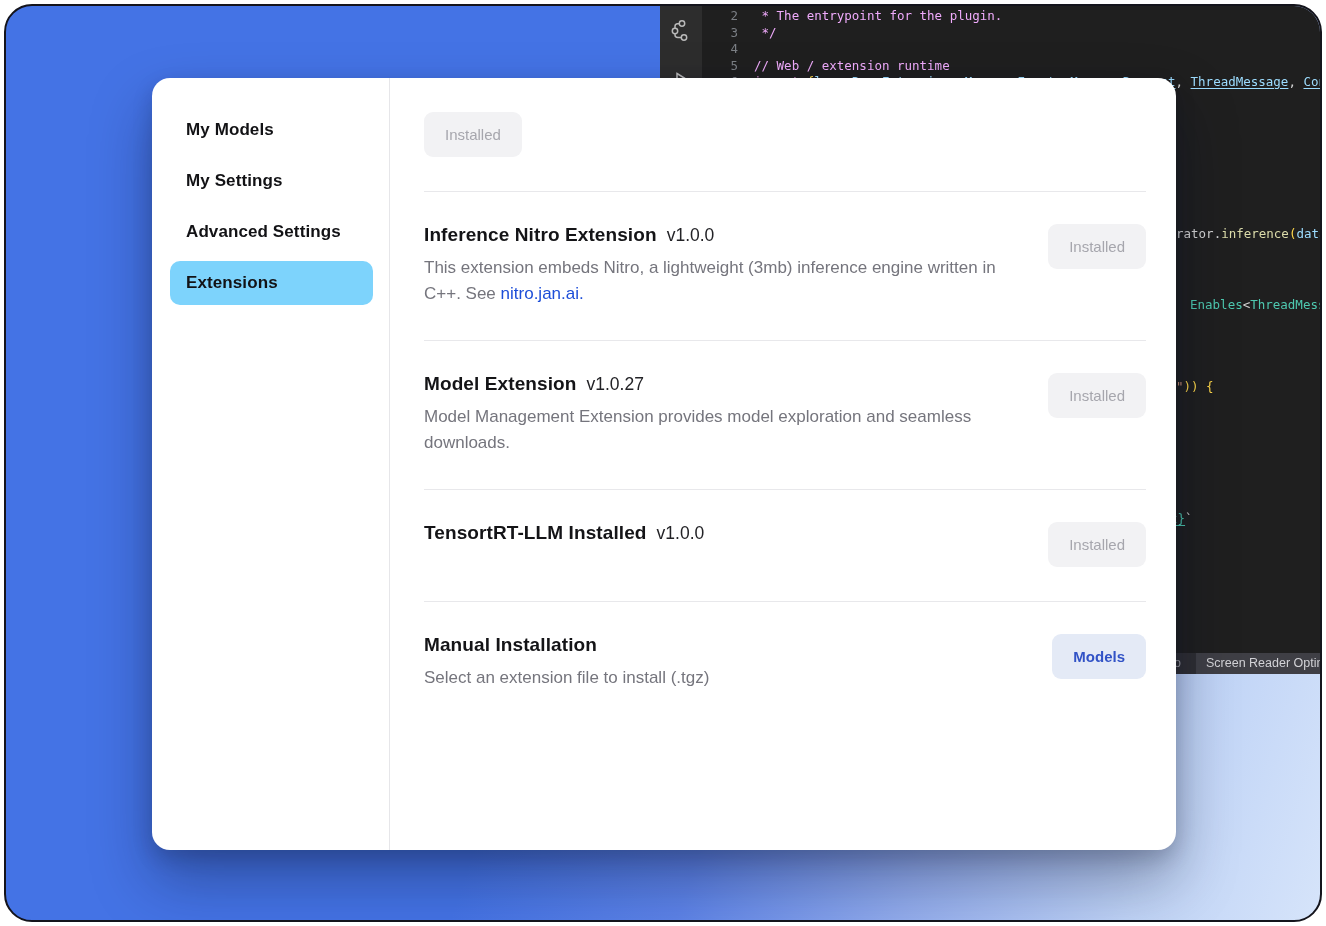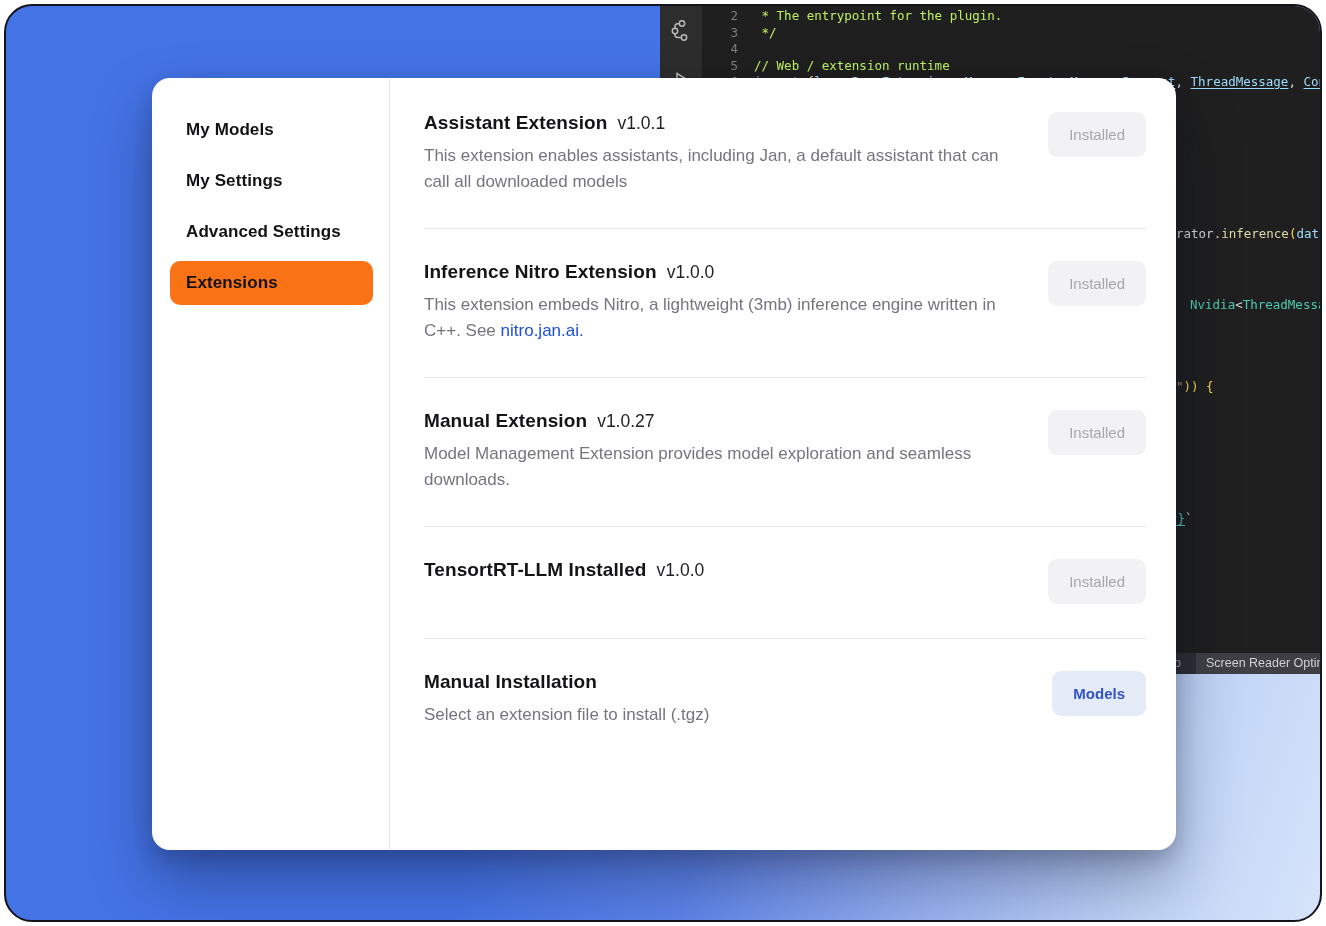--- a/index.html
+++ b/index.html
@@ -22,21 +22,21 @@
   }
   .activity-bar {
     position:absolute; left:0; top:0; width:42px; height:647px; background:#2d2d2d;
     display:flex; flex-direction:column; align-items:center; padding-top:12px; gap:22px;
   }
   .activity-bar svg { width:26px; height:26px; }
   .code-area { position:absolute; left:0; top:2px; width:100%; }
   .code-line { display:flex; height:16.5px; line-height:16.5px; white-space:pre; }
   .code-line .gutter { width:94px; text-align:right; padding-right:16px; color:#7b7f85; flex:0 0 94px; }
   .frag { position:absolute; white-space:pre; line-height:16.5px; }
-  .tok-comment { color:#bef264; }
+  .tok-comment { color:#f0abfc; }
   .tok-keyword { color:#c586c0; }
   .tok-var     { color:#9cdcfe; }
   .tok-type    { color:#4ec9b0; }
   .tok-func    { color:#dcdcaa; }
   .tok-string  { color:#ce9178; }
   .tok-yellow  { color:#ffd84a; }
   .tok-fg      { color:#d4d4d4; }
   .tok-u       { text-decoration:underline; text-underline-offset:2px; }
 
   .status-bar {
@@ -55,21 +55,21 @@
     background:#ffffff; border-radius:18px; overflow:hidden;
     box-shadow:0 30px 60px rgba(10,15,40,.35), 0 8px 20px rgba(10,15,40,.18);
     display:flex;
   }
   .sidebar { width:238px; flex:0 0 238px; border-right:1px solid #e6e6e9; padding-top:30px; }
   .side-item {
     margin:0 16px 7px 18px; height:44px; display:flex; align-items:center;
     padding:0 16px; border-radius:10px; cursor:pointer;
     font-size:17px; font-weight:700; color:#121215; letter-spacing:.1px;
   }
-  .side-item.active { background:#f97316; }
+  .side-item.active { background:#7dd3fc; }
 
   .content { flex:1; padding:34px 30px 0 34px; overflow:hidden; }
   .ext-row { display:flex; justify-content:space-between; gap:18px; padding:0 0 34px 0; }
   .ext-row + hr + .ext-row, .ext-row.after-divider { padding-top:32px; }
   .content hr { border:none; border-top:1px solid #e8e8eb; }
   .ext-info { max-width:585px; }
   .ext-name { display:inline; font-size:19px; font-weight:700; color:#141417; letter-spacing:.1px; }
   .ext-version { font-size:17.5px; font-weight:400; color:#232327; margin-left:10px; }
   .ext-desc { margin-top:9px; font-size:17px; line-height:25.5px; color:#75757d; }
   .ext-desc a { color:#1d4ed8; text-decoration:none; cursor:pointer; }
@@ -107,21 +107,21 @@
       </div>
       <div class="code-area" id="code-lines">
           <div class="code-line"><span class="gutter">2</span><span><span class="tok-comment"> * The entrypoint for the plugin.</span></span></div>
           <div class="code-line"><span class="gutter">3</span><span><span class="tok-comment"> */</span></span></div>
           <div class="code-line"><span class="gutter">4</span><span></span></div>
           <div class="code-line"><span class="gutter">5</span><span><span class="tok-comment">// Web / extension runtime</span></span></div>
           <div class="code-line"><span class="gutter">6</span><span><span class="tok-keyword">import </span><span class="tok-yellow">{</span><span class="tok-var tok-u">log</span><span class="tok-fg">, </span><span class="tok-var tok-u">BaseExtension</span><span class="tok-fg">, </span><span class="tok-var tok-u">MessageEvent</span><span class="tok-fg">, </span><span class="tok-var tok-u">MessageRequest</span><span class="tok-fg">, </span><span class="tok-var tok-u">ThreadMessage</span><span class="tok-fg">, </span><span class="tok-var tok-u">ContentType</span></span></div>
         </div>
       <div id="code-fragments">
           <div class="frag" style="left: 516px; top: 220px;"><span class="tok-fg">rator.</span><span class="tok-func">inference</span><span class="tok-yellow">(</span><span class="tok-var">data</span></div>
-          <div class="frag" style="left: 530px; top: 291px;"><span class="tok-type">Nvidia</span><span class="tok-fg">&lt;</span><span class="tok-type">ThreadMessage</span></div>
+          <div class="frag" style="left: 530px; top: 291px;"><span class="tok-type">Enables</span><span class="tok-fg">&lt;</span><span class="tok-type">ThreadMessage</span></div>
           <div class="frag" style="left: 516px; top: 373px;"><span class="tok-string">"</span><span class="tok-yellow">)) </span><span class="tok-yellow">{</span></div>
           <div class="frag" style="left: 510px; top: 505px;"><span class="tok-type tok-u">t}</span><span class="tok-fg">`</span></div>
         </div>
       <div class="status-bar">
         <span class="status-left-frag">go</span>
         <span class="sr-item">Screen Reader Optimized</span>
       </div>
     </div>
 
     <div class="modal">
@@ -134,38 +134,34 @@
           </div>
           <div class="side-item">
             <span>Advanced Settings</span>
           </div>
           <div class="side-item active">
             <span>Extensions</span>
           </div>
         </aside>
       <main class="content" id="extension-list">
           <div class="ext-row">
-            <div class="ext-info">
-              <div><h3 class="ext-name">Assistant Extension</h3><span class="ext-version">v1.0.1</span></div>
-              <p class="ext-desc"><span>This extension enables assistants, including Jan, a default assistant that can call all downloaded models</span></p>
-            </div>
             <button class="btn installed">Installed</button>
           </div>
           <hr>
           <div class="ext-row after-divider">
             <div class="ext-info">
               <div><h3 class="ext-name">Inference Nitro Extension</h3><span class="ext-version">v1.0.0</span></div>
               <p class="ext-desc"><span>This extension embeds Nitro, a lightweight (3mb) inference engine written in C++. See </span><a>nitro.jan.ai.</a></p>
             </div>
             <button class="btn installed">Installed</button>
           </div>
           <hr>
           <div class="ext-row after-divider">
             <div class="ext-info">
-              <div><h3 class="ext-name">Manual Extension</h3><span class="ext-version">v1.0.27</span></div>
+              <div><h3 class="ext-name">Model Extension</h3><span class="ext-version">v1.0.27</span></div>
               <p class="ext-desc"><span>Model Management Extension provides model exploration and seamless downloads.</span></p>
             </div>
             <button class="btn installed">Installed</button>
           </div>
           <hr>
           <div class="ext-row after-divider">
             <div class="ext-info">
               <div><h3 class="ext-name">TensortRT-LLM Installed</h3><span class="ext-version">v1.0.0</span></div>
             </div>
             <button class="btn installed">Installed</button>

